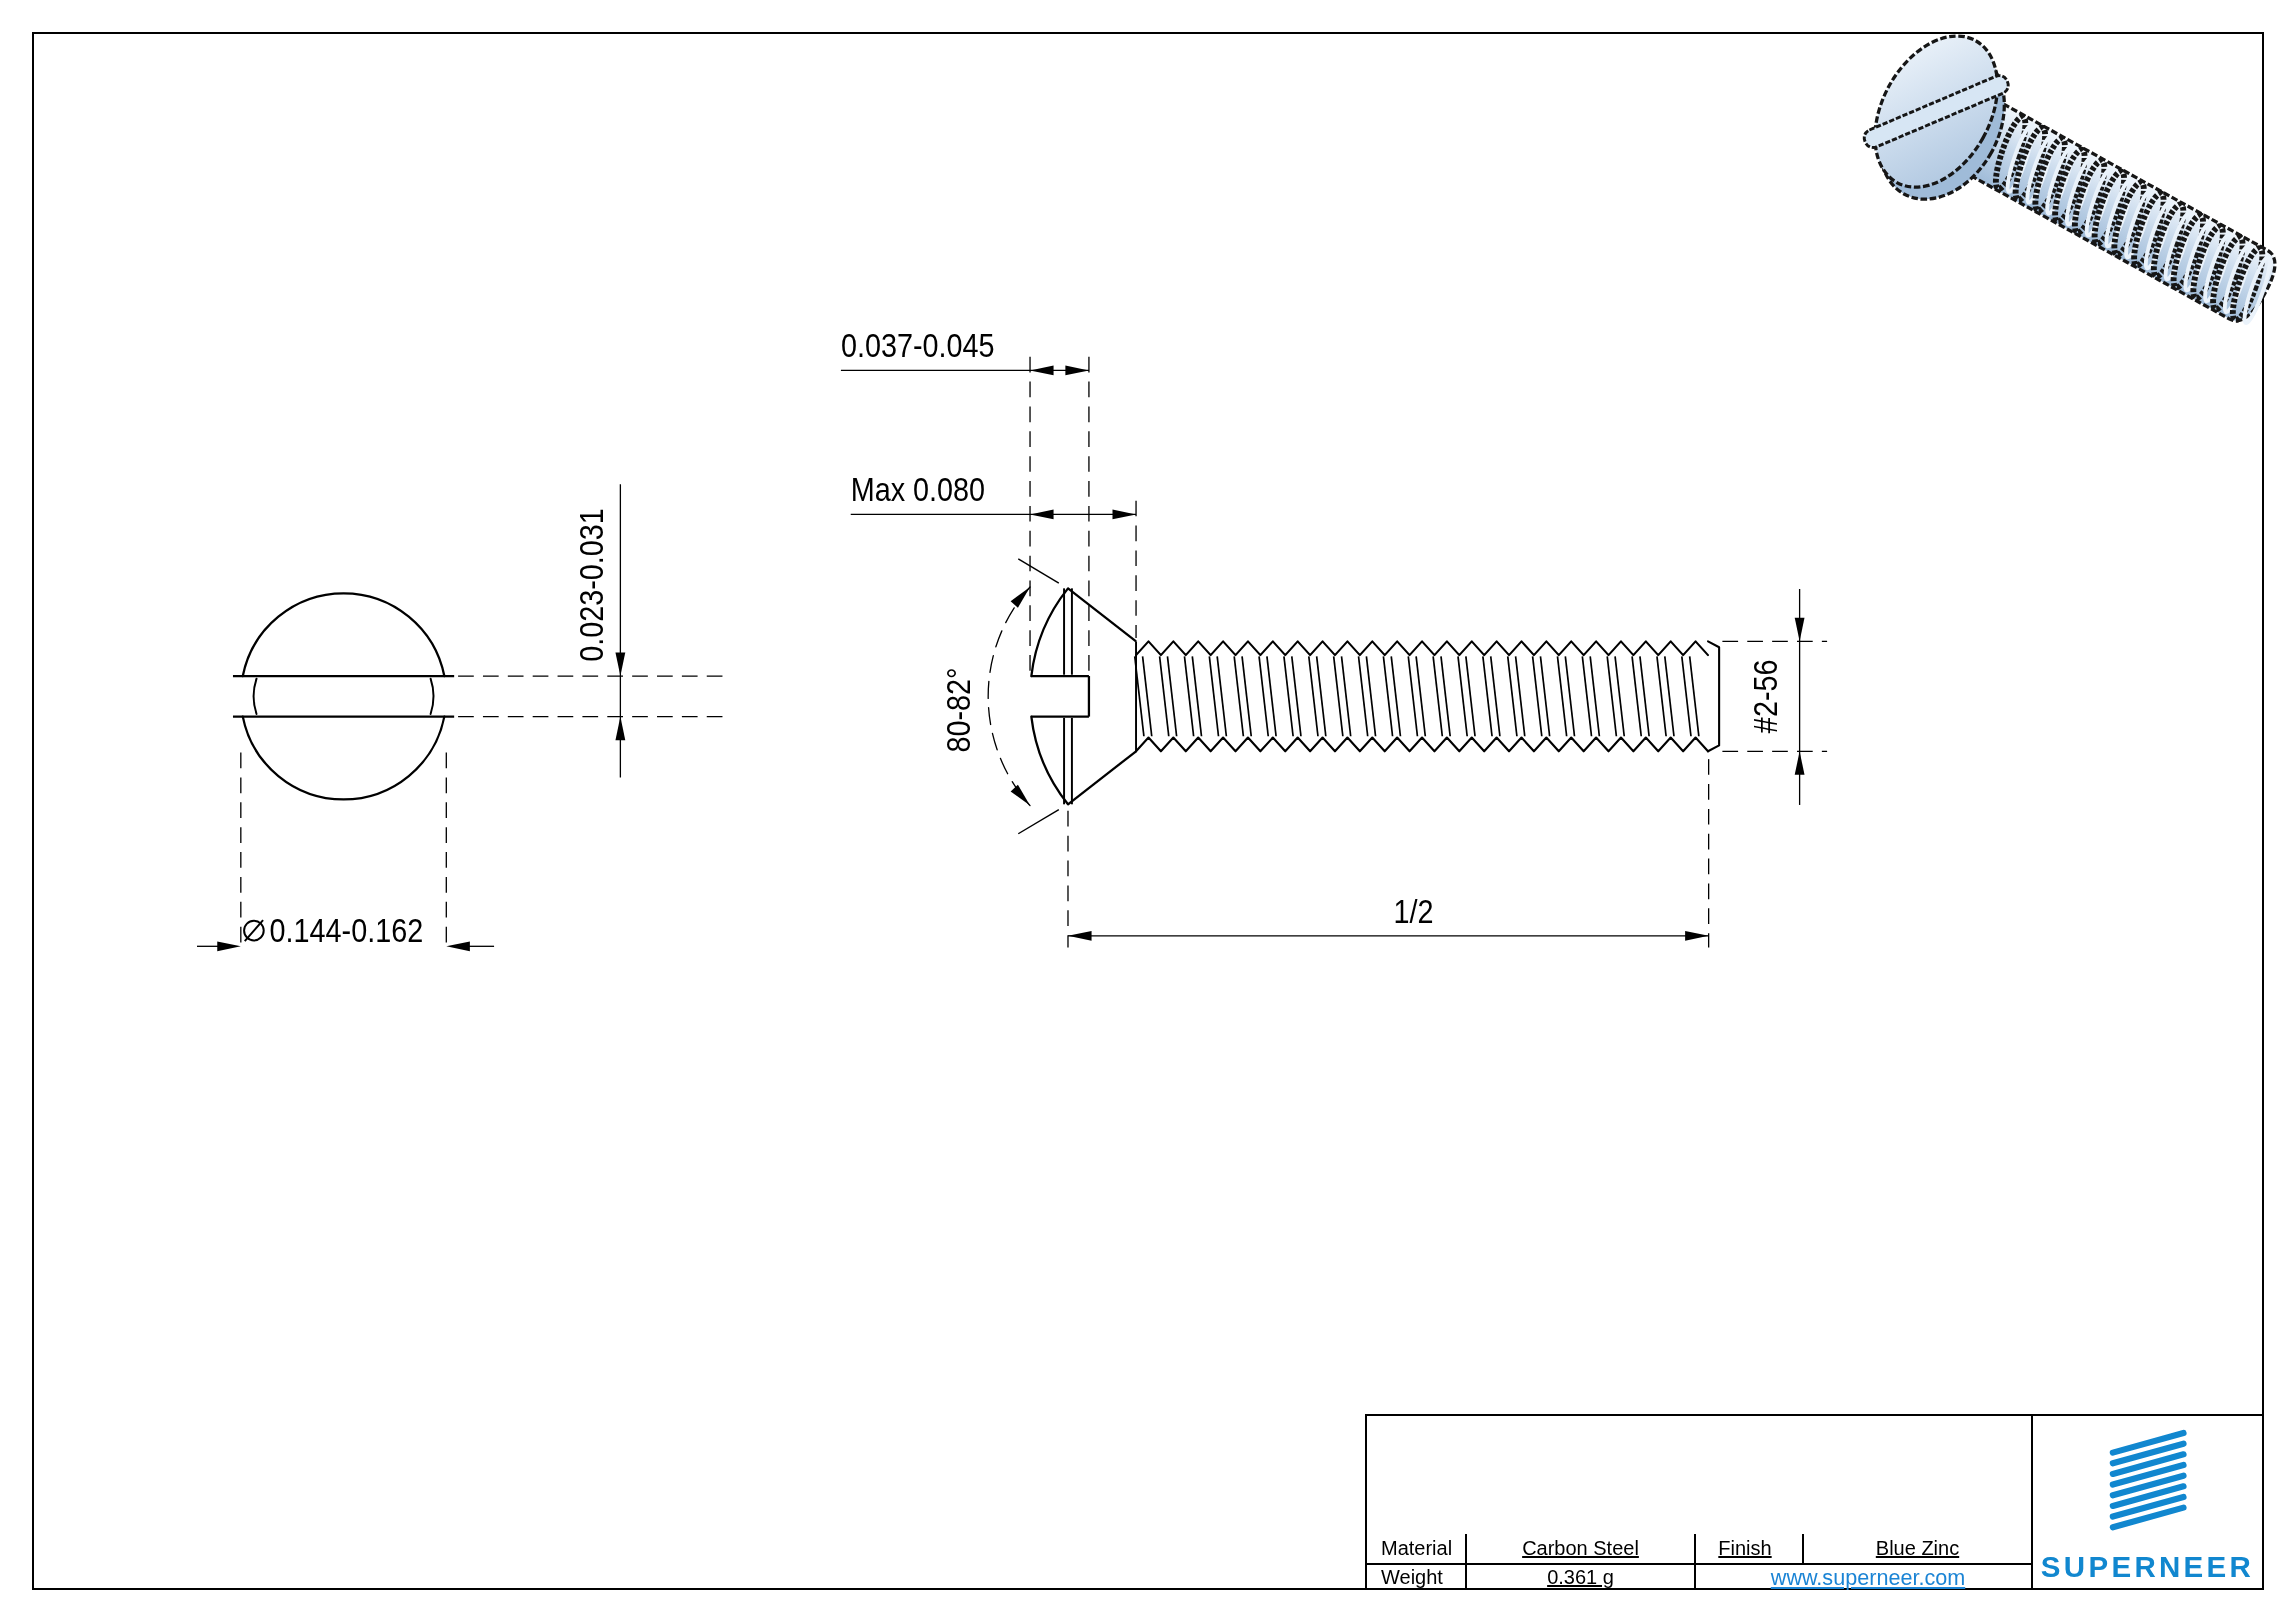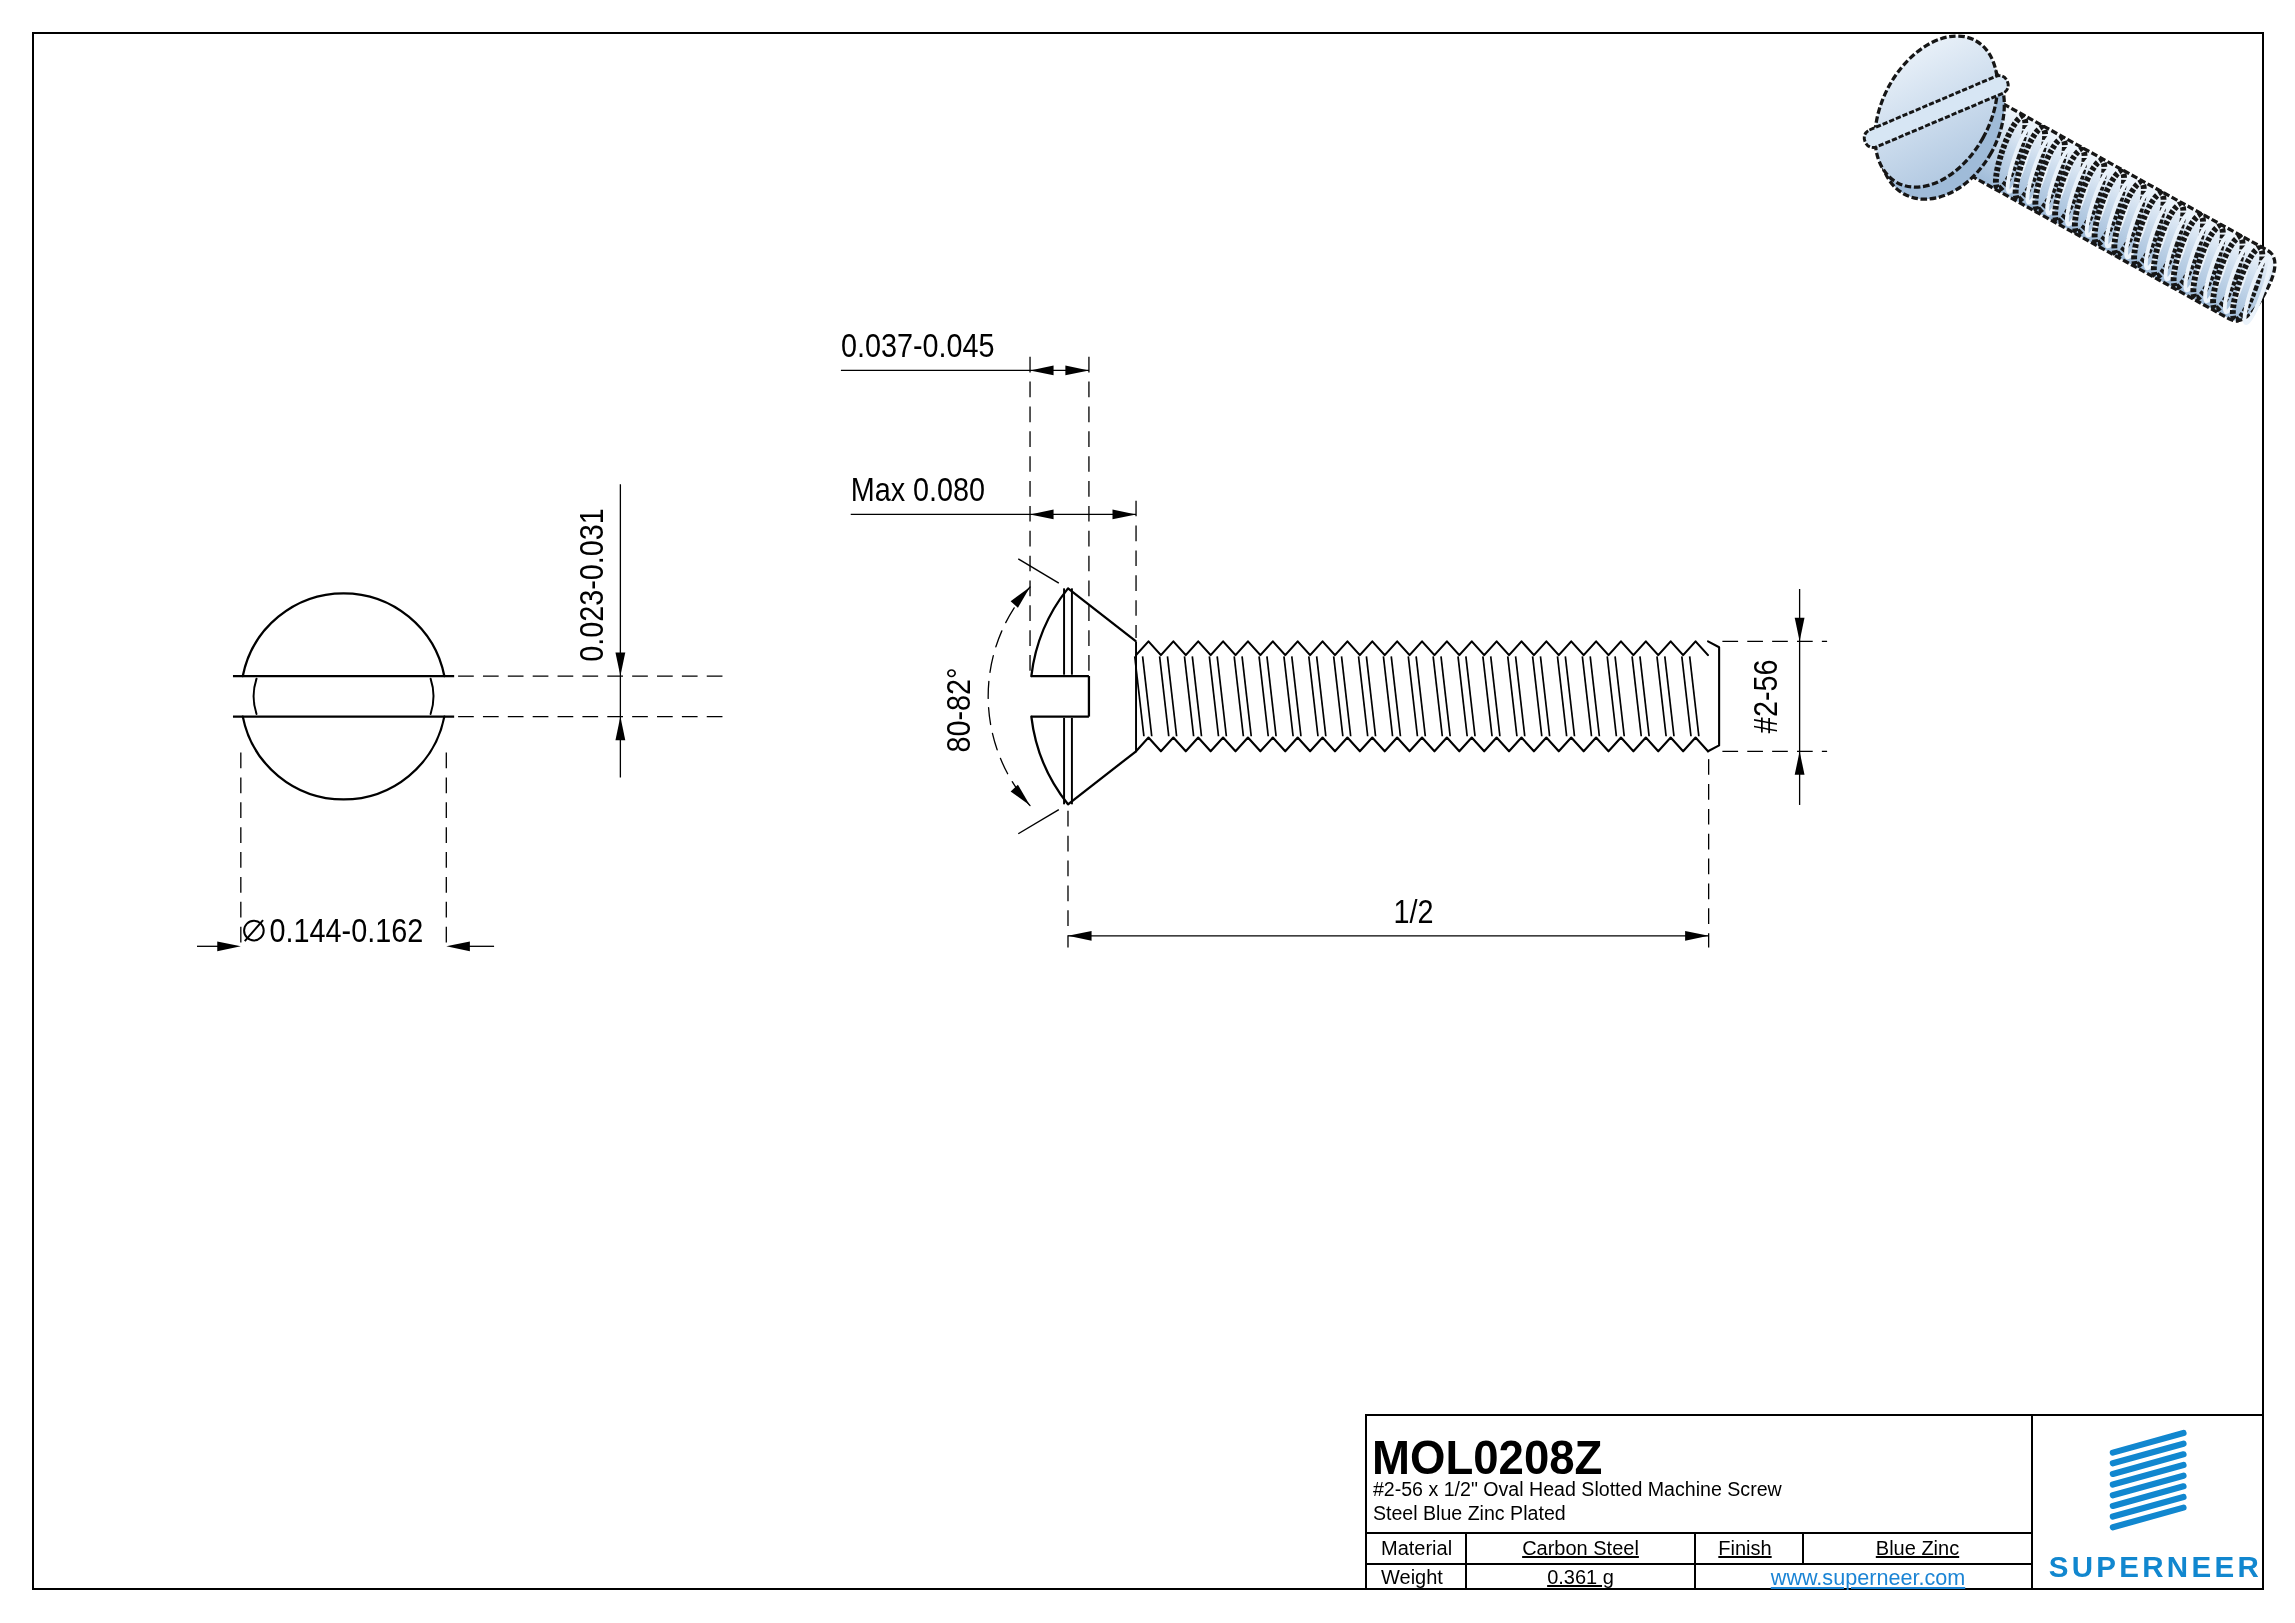--- a/index.html
+++ b/index.html
@@ -22,21 +22,21 @@
          transform:scaleX(.93);transform-origin:left;white-space:nowrap;letter-spacing:0px;}
   .tb-d1{position:absolute;left:5.9px;top:62px;font-size:19.6px;white-space:nowrap;}
   .tb-d2{position:absolute;left:5.9px;top:86px;font-size:19.6px;white-space:nowrap;}
   .lab{padding-left:14px;}
   .ctr{justify-content:center;text-decoration:underline;}
   .r1{top:118px;height:29.5px;}
   .r2{top:147px;height:27px;border-top:2px solid #000;}
   .bl{border-left:2px solid #000;}
   .logo-cell{position:absolute;left:664px;top:0;width:231px;height:172px;
              border-left:2px solid #000;box-sizing:border-box;}
-  .brand{position:absolute;left:0;top:134px;width:100%;text-align:right;
+  .brand{position:absolute;left:0;top:134px;width:100%;text-align:center;
          font-size:29.5px;font-weight:bold;letter-spacing:3.3px;white-space:nowrap;}
   .link{font-size:21.6px;}
 </style>
 </head>
 <body>
 
 <div class="page">
 
   <div class="pborder"></div>
 
@@ -208,25 +208,20 @@
       <g>
         <circle cx="16" cy="-16" r="15" fill="none" stroke="#000" stroke-width="3"></circle>
         <line x1="2" y1="0" x2="30" y2="-32" stroke="#000" stroke-width="3"></line>
       </g>
       <text class="dt" transform="translate(40 2) scale(0.88 1)">0.144-0.162</text>
     </g>
   </svg>
 
 
   <div class="tblock">
-    <div class="tb-cell tb-desc">
-      <div class="tb-pn">MOL0208Z</div>
-      <div class="tb-d1">#2-56 x 1/2" Oval Head Slotted Machine Screw</div>
-      <div class="tb-d2">Steel Blue Zinc Plated</div>
-    </div>
 
     <div class="tb-cell r1 lab" style="left:0;width:98px;">Material</div>
     <div class="tb-cell r1 bl ctr" style="left:98px;width:229px;">Carbon Steel</div>
     <div class="tb-cell r1 bl ctr" style="left:327px;width:100px;">Finish</div>
     <div class="tb-cell r1 bl ctr" style="left:435px;width:229px;">Blue Zinc</div>
 
     <div class="tb-cell r2 lab" style="left:0;width:98px;">Weight</div>
     <div class="tb-cell r2 bl ctr" style="left:98px;width:229px;">0.361 g</div>
     <div class="tb-cell r2 bl ctr link" style="left:327px;width:337px;color:#1b84d5;padding-left:9px;">www.superneer.com</div>
 

